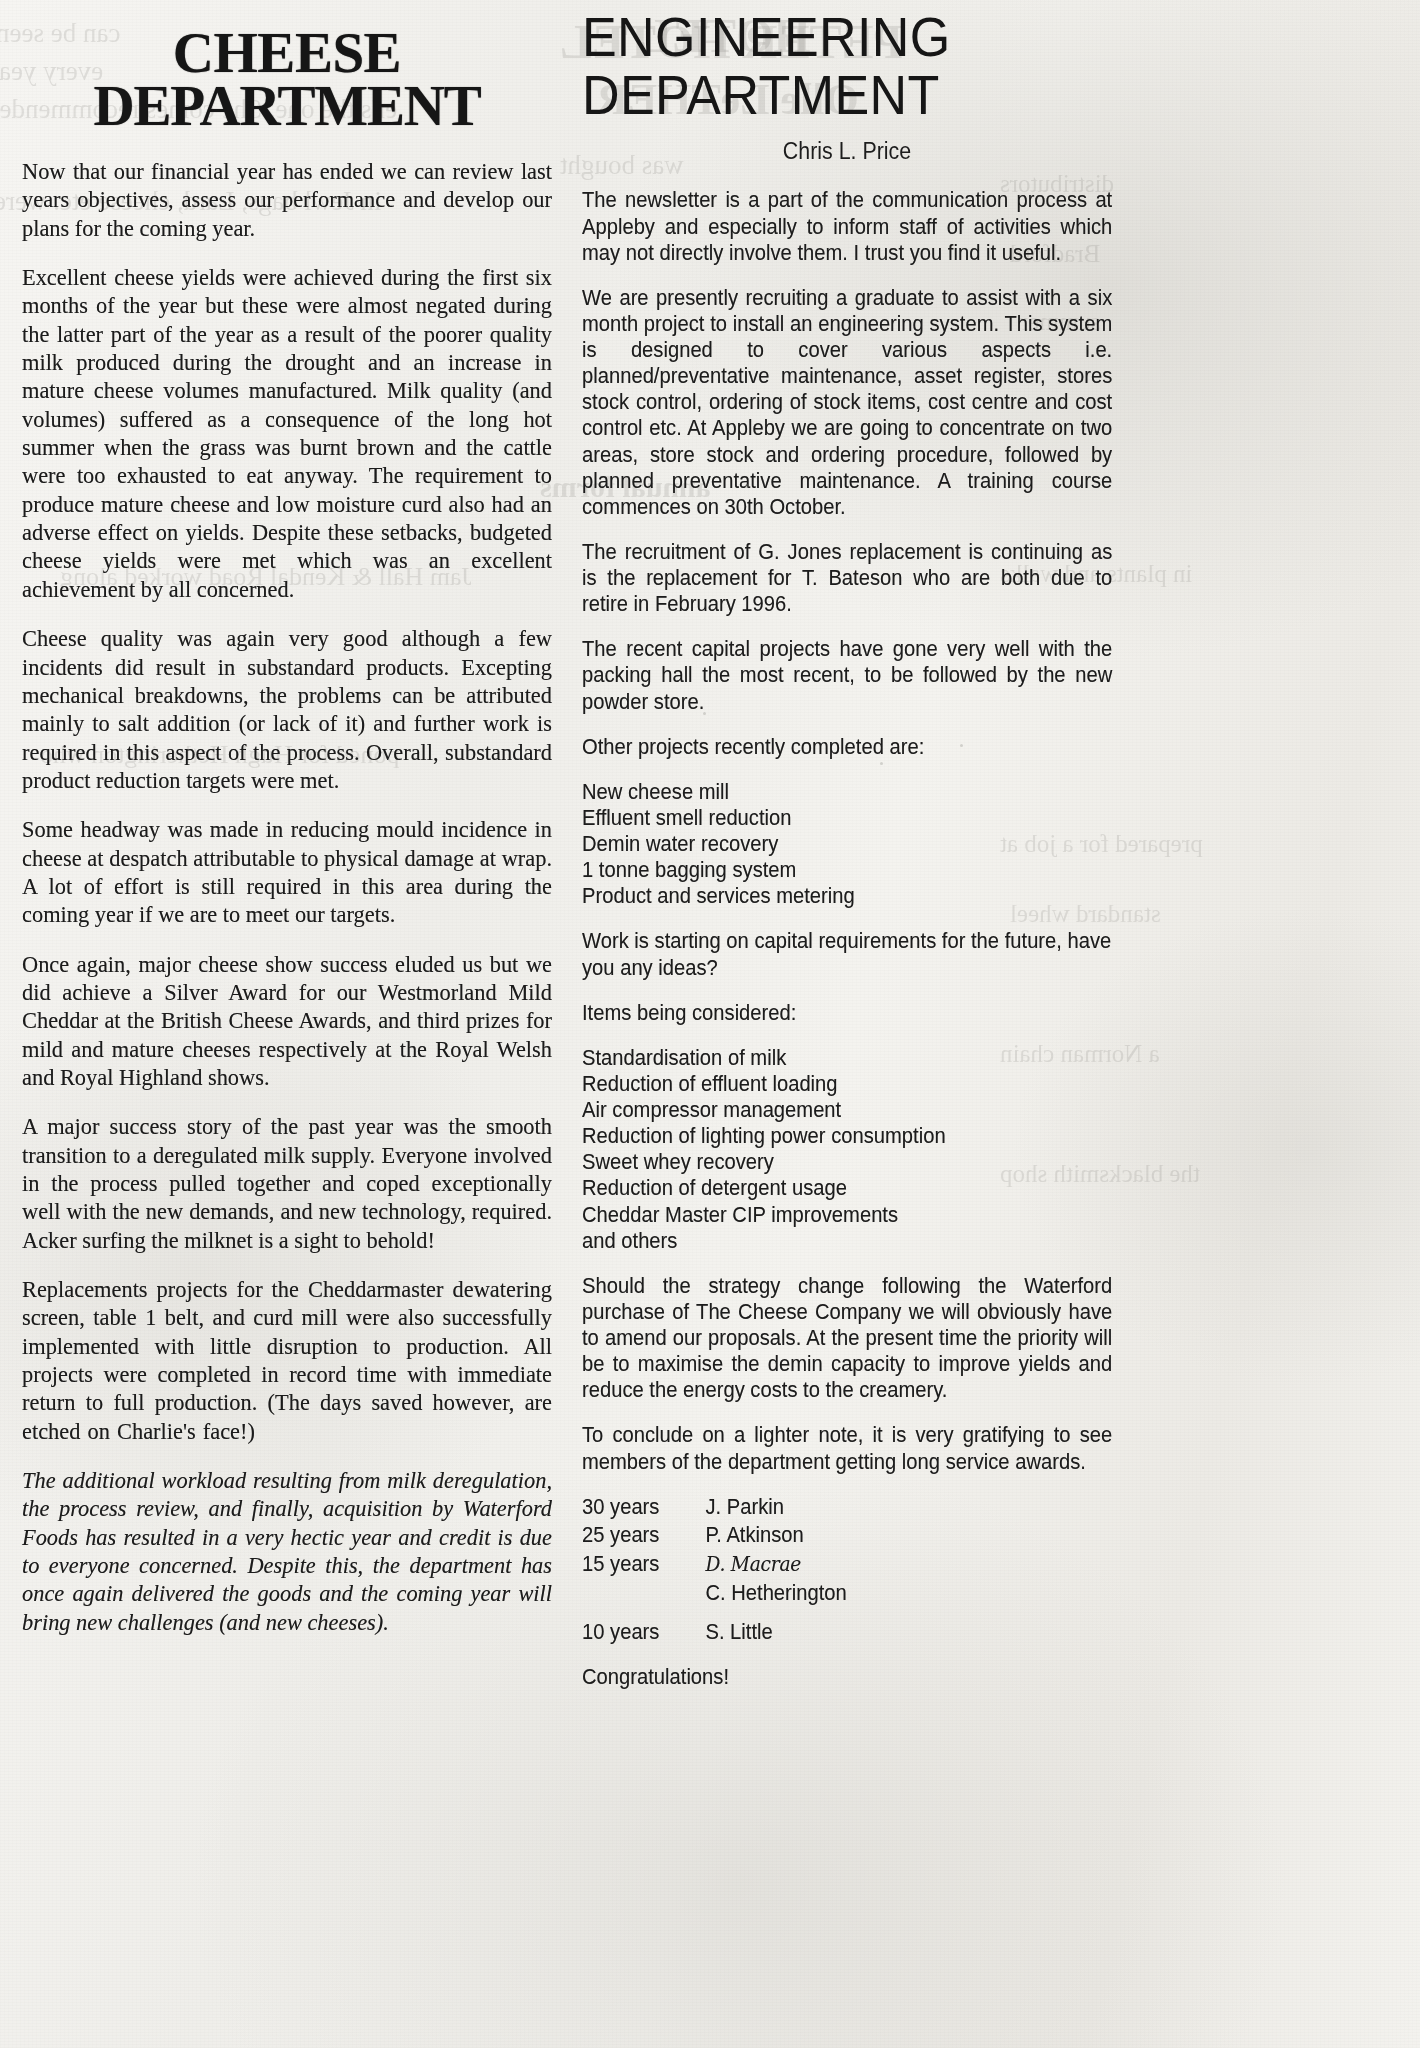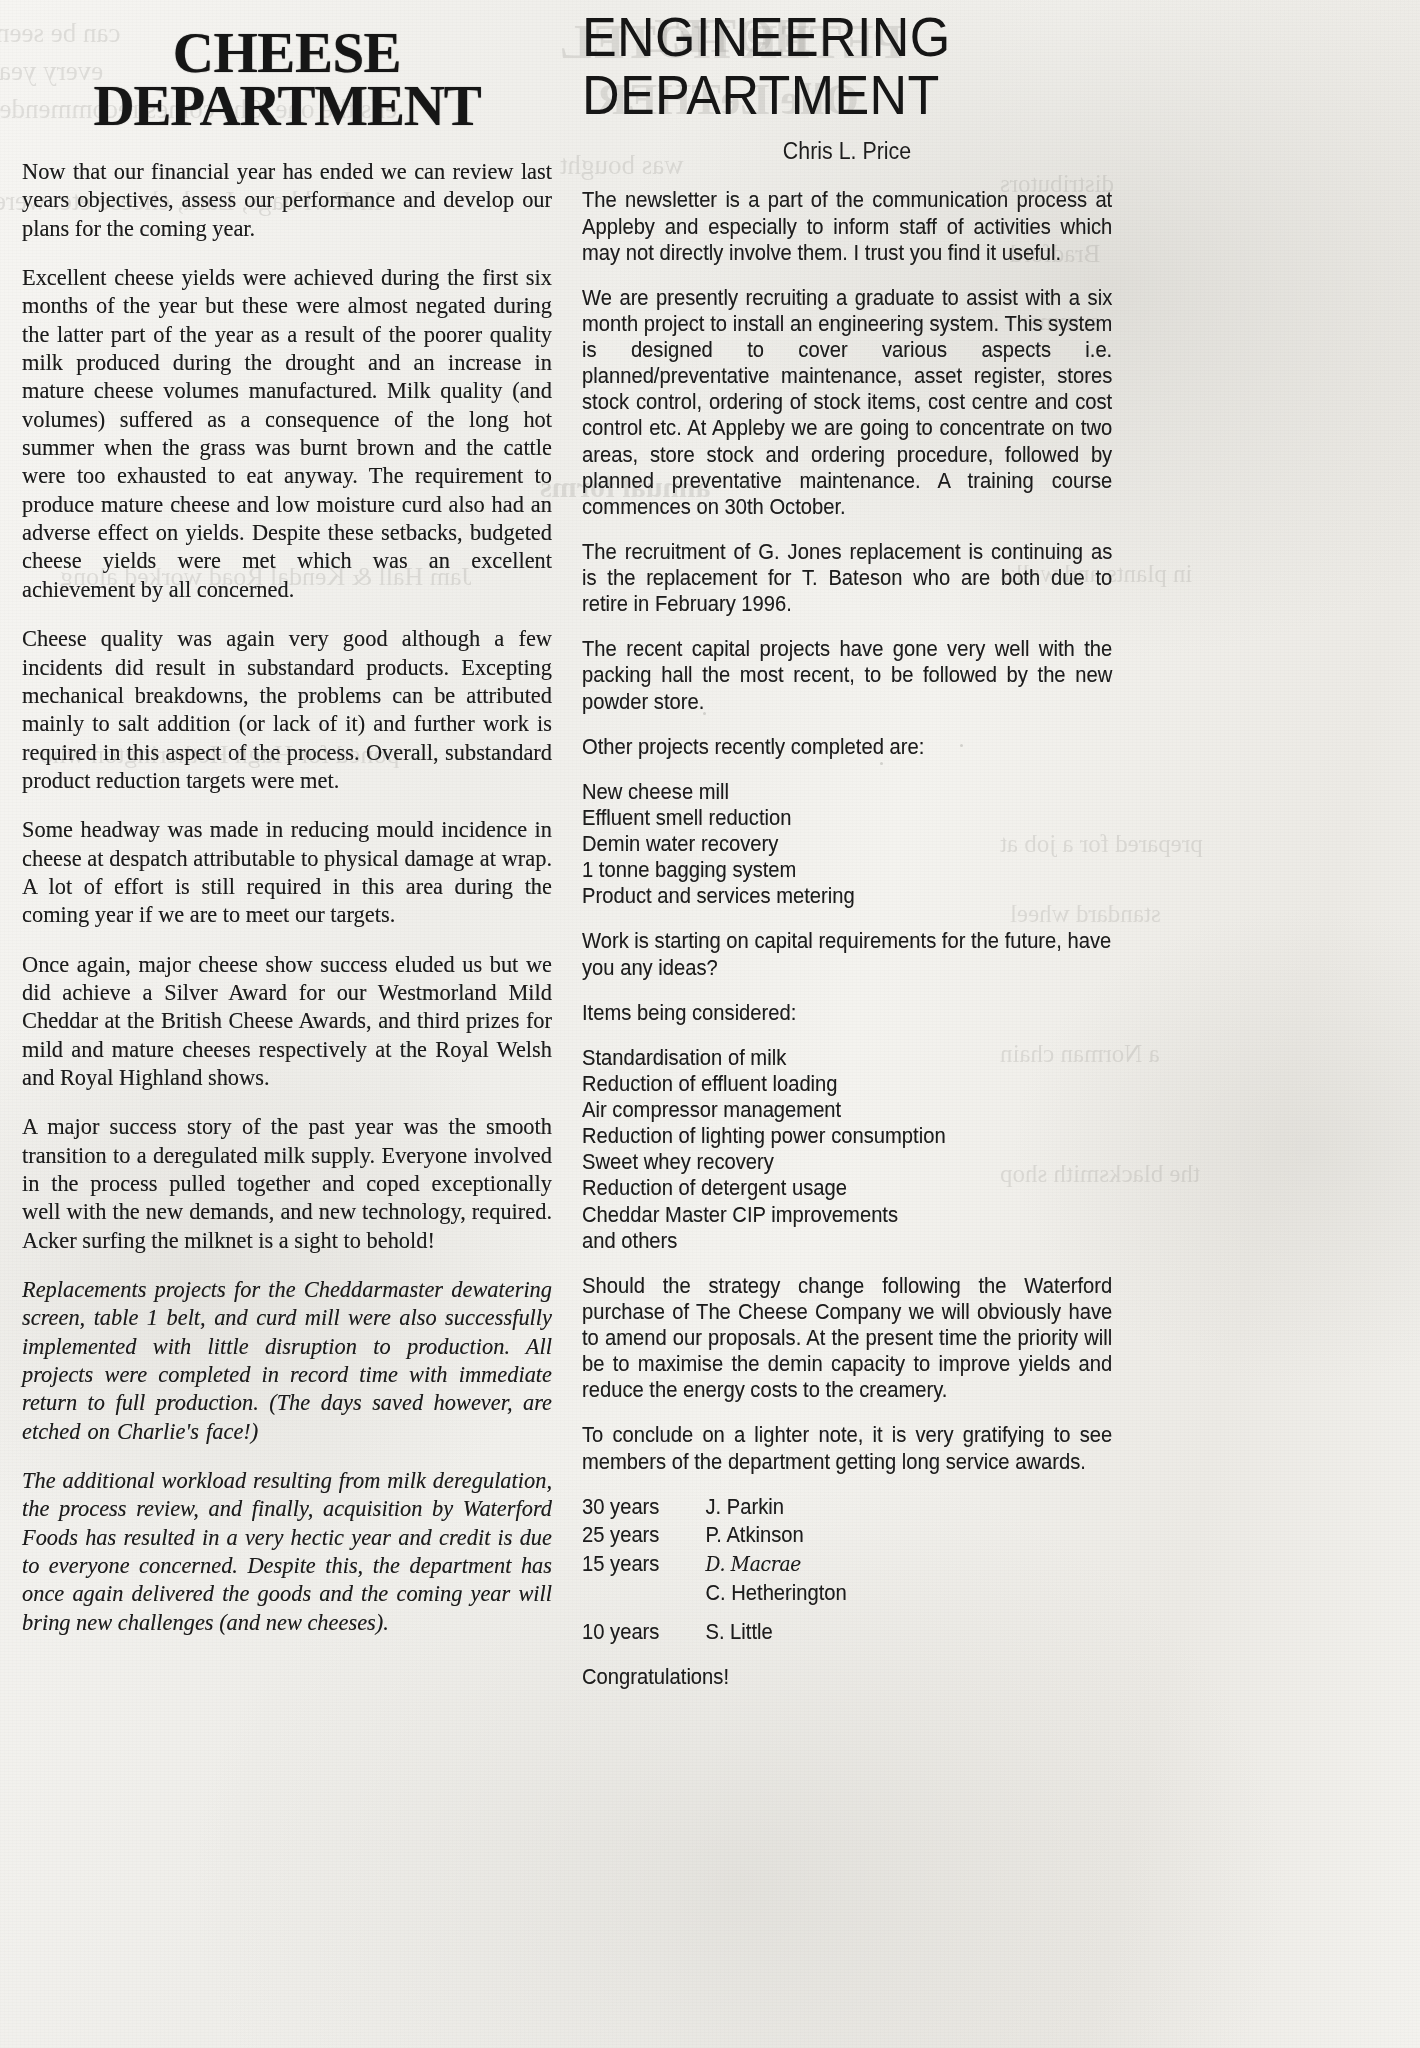--- a/index.html
+++ b/index.html
@@ -86,21 +86,21 @@
     font-size: 22.4px;
     line-height: 1.265;
     text-align: justify;
     text-justify: inter-word;
     margin: 16px 0 21px 0;
     color: #1b1b1b;
     hyphens: manual;
     text-shadow: 0 0 .55px rgba(0,0,0,.38);
   }
   .serif-body p:last-child { margin-bottom: 0; font-style: italic; }
-  .serif-body p.wide { word-spacing: 1.5px; font-style: italic; }
+  .serif-body p.wide { word-spacing: 1.5px; }
 
   
   #col-right {
     width: 530px;
     flex: 0 0 530px;
     padding-top: 0;
   }
   #col-right h1 {
     font-family: "Liberation Sans", sans-serif;
     font-weight: normal;

